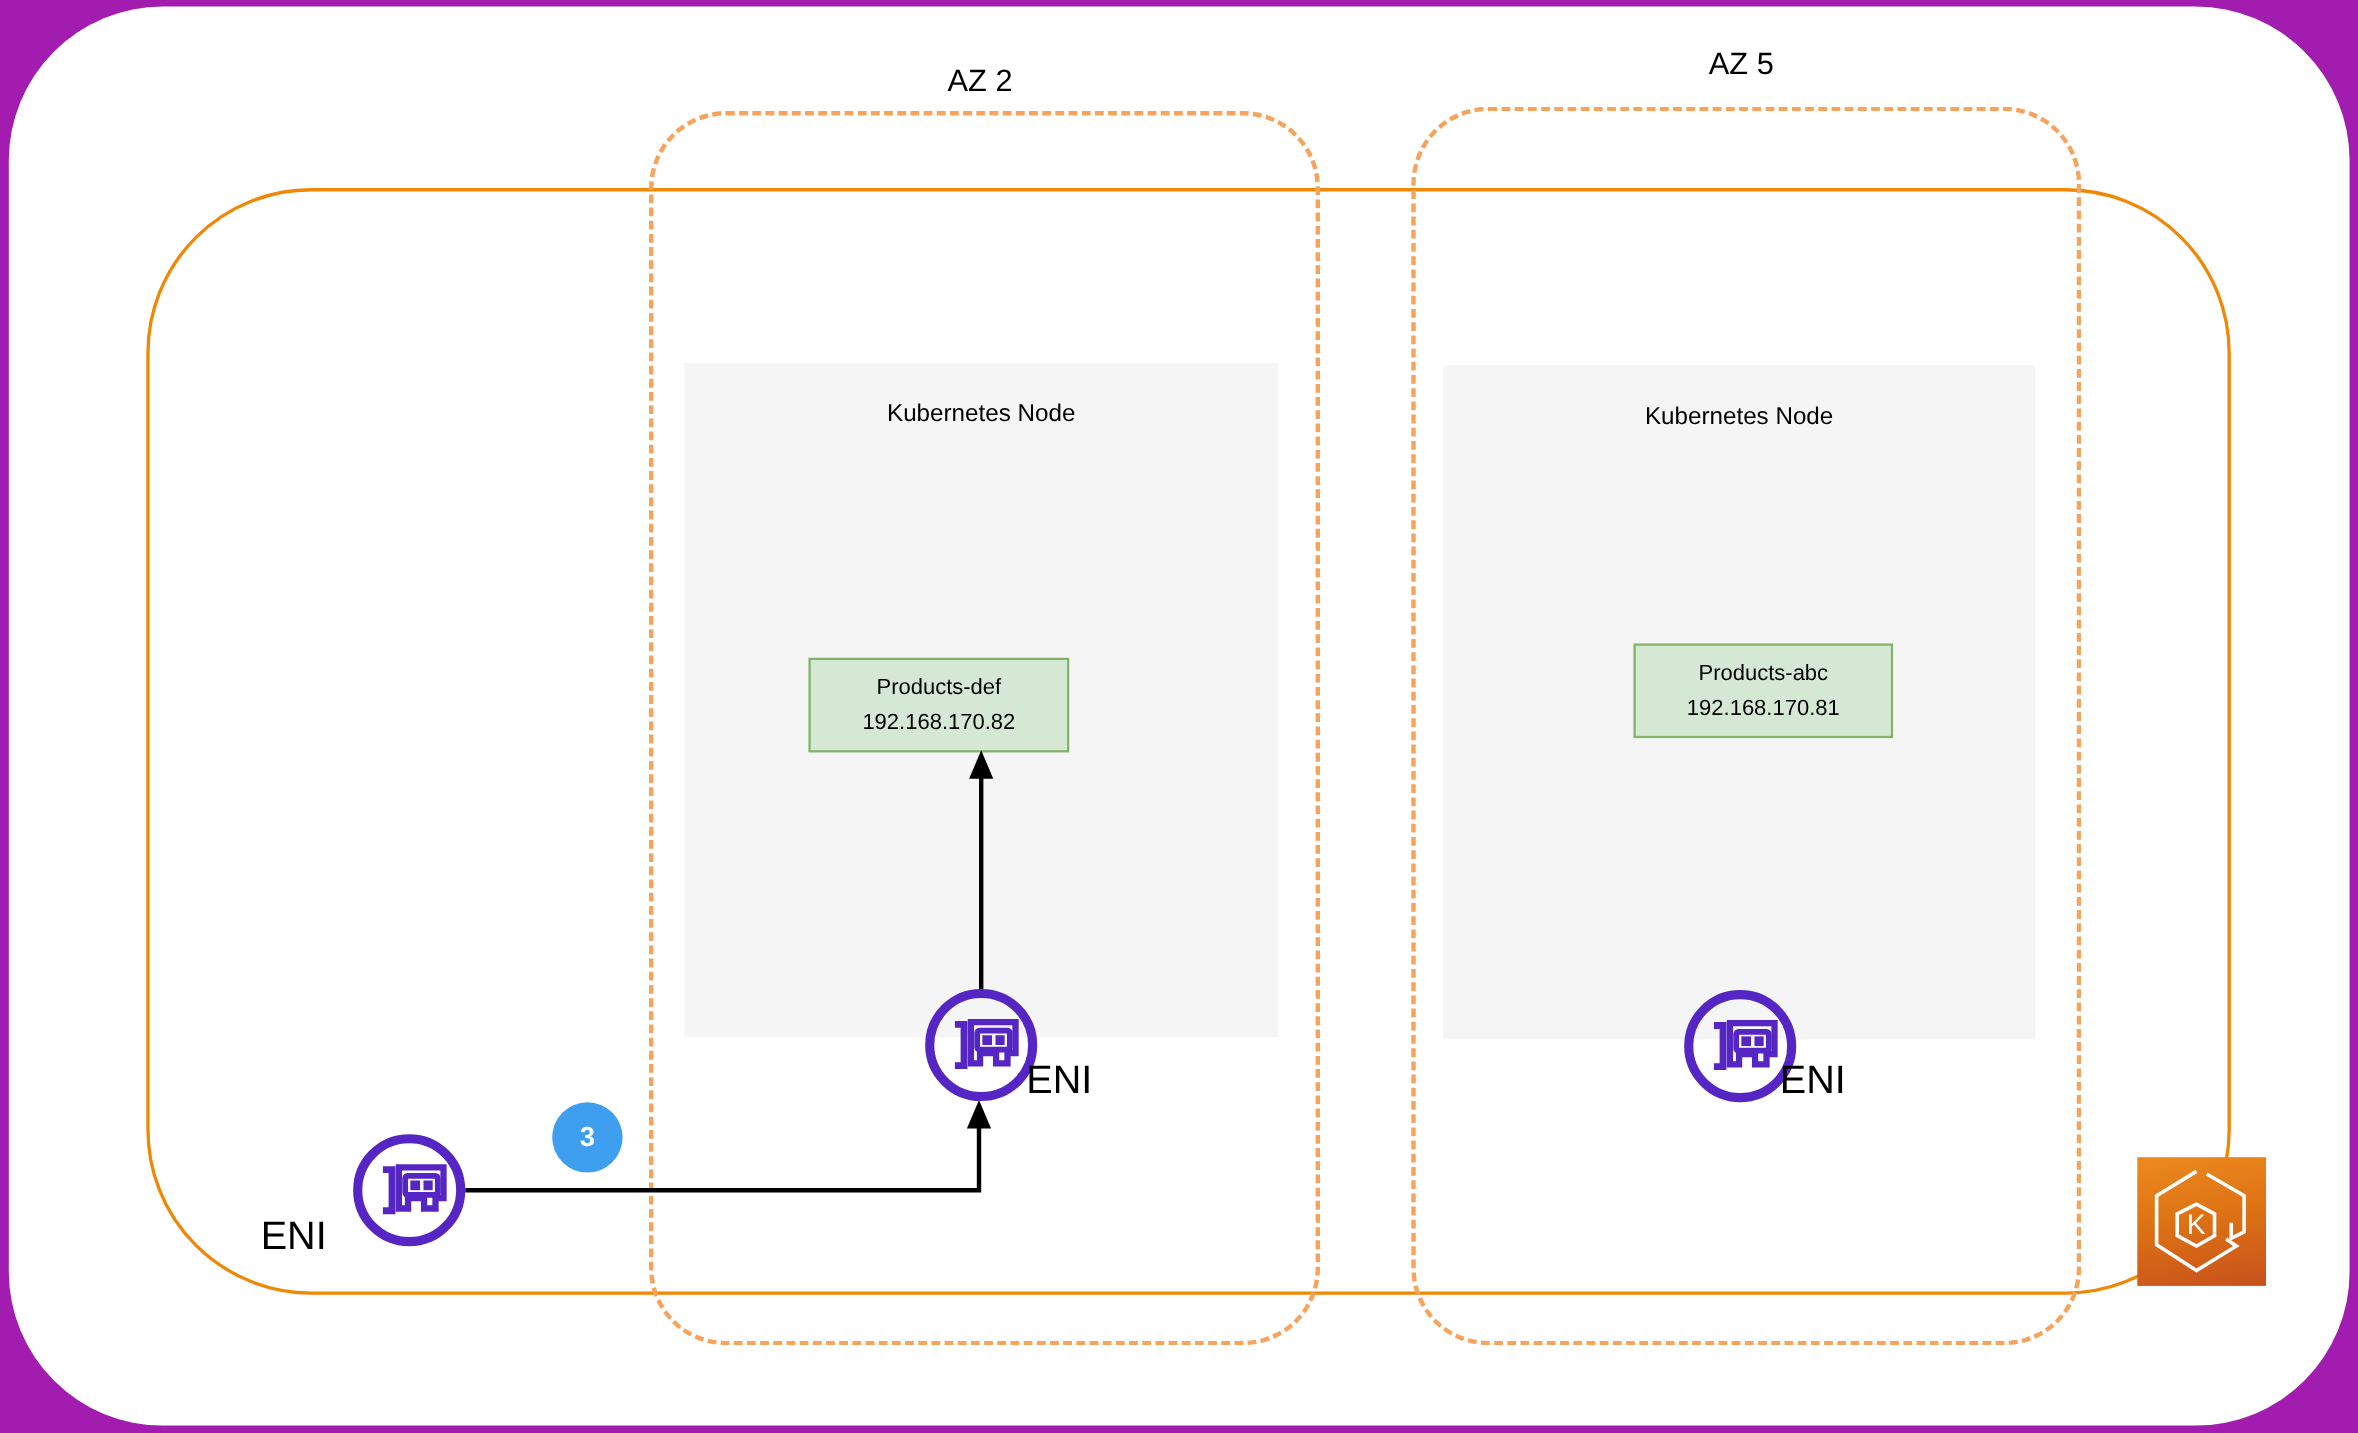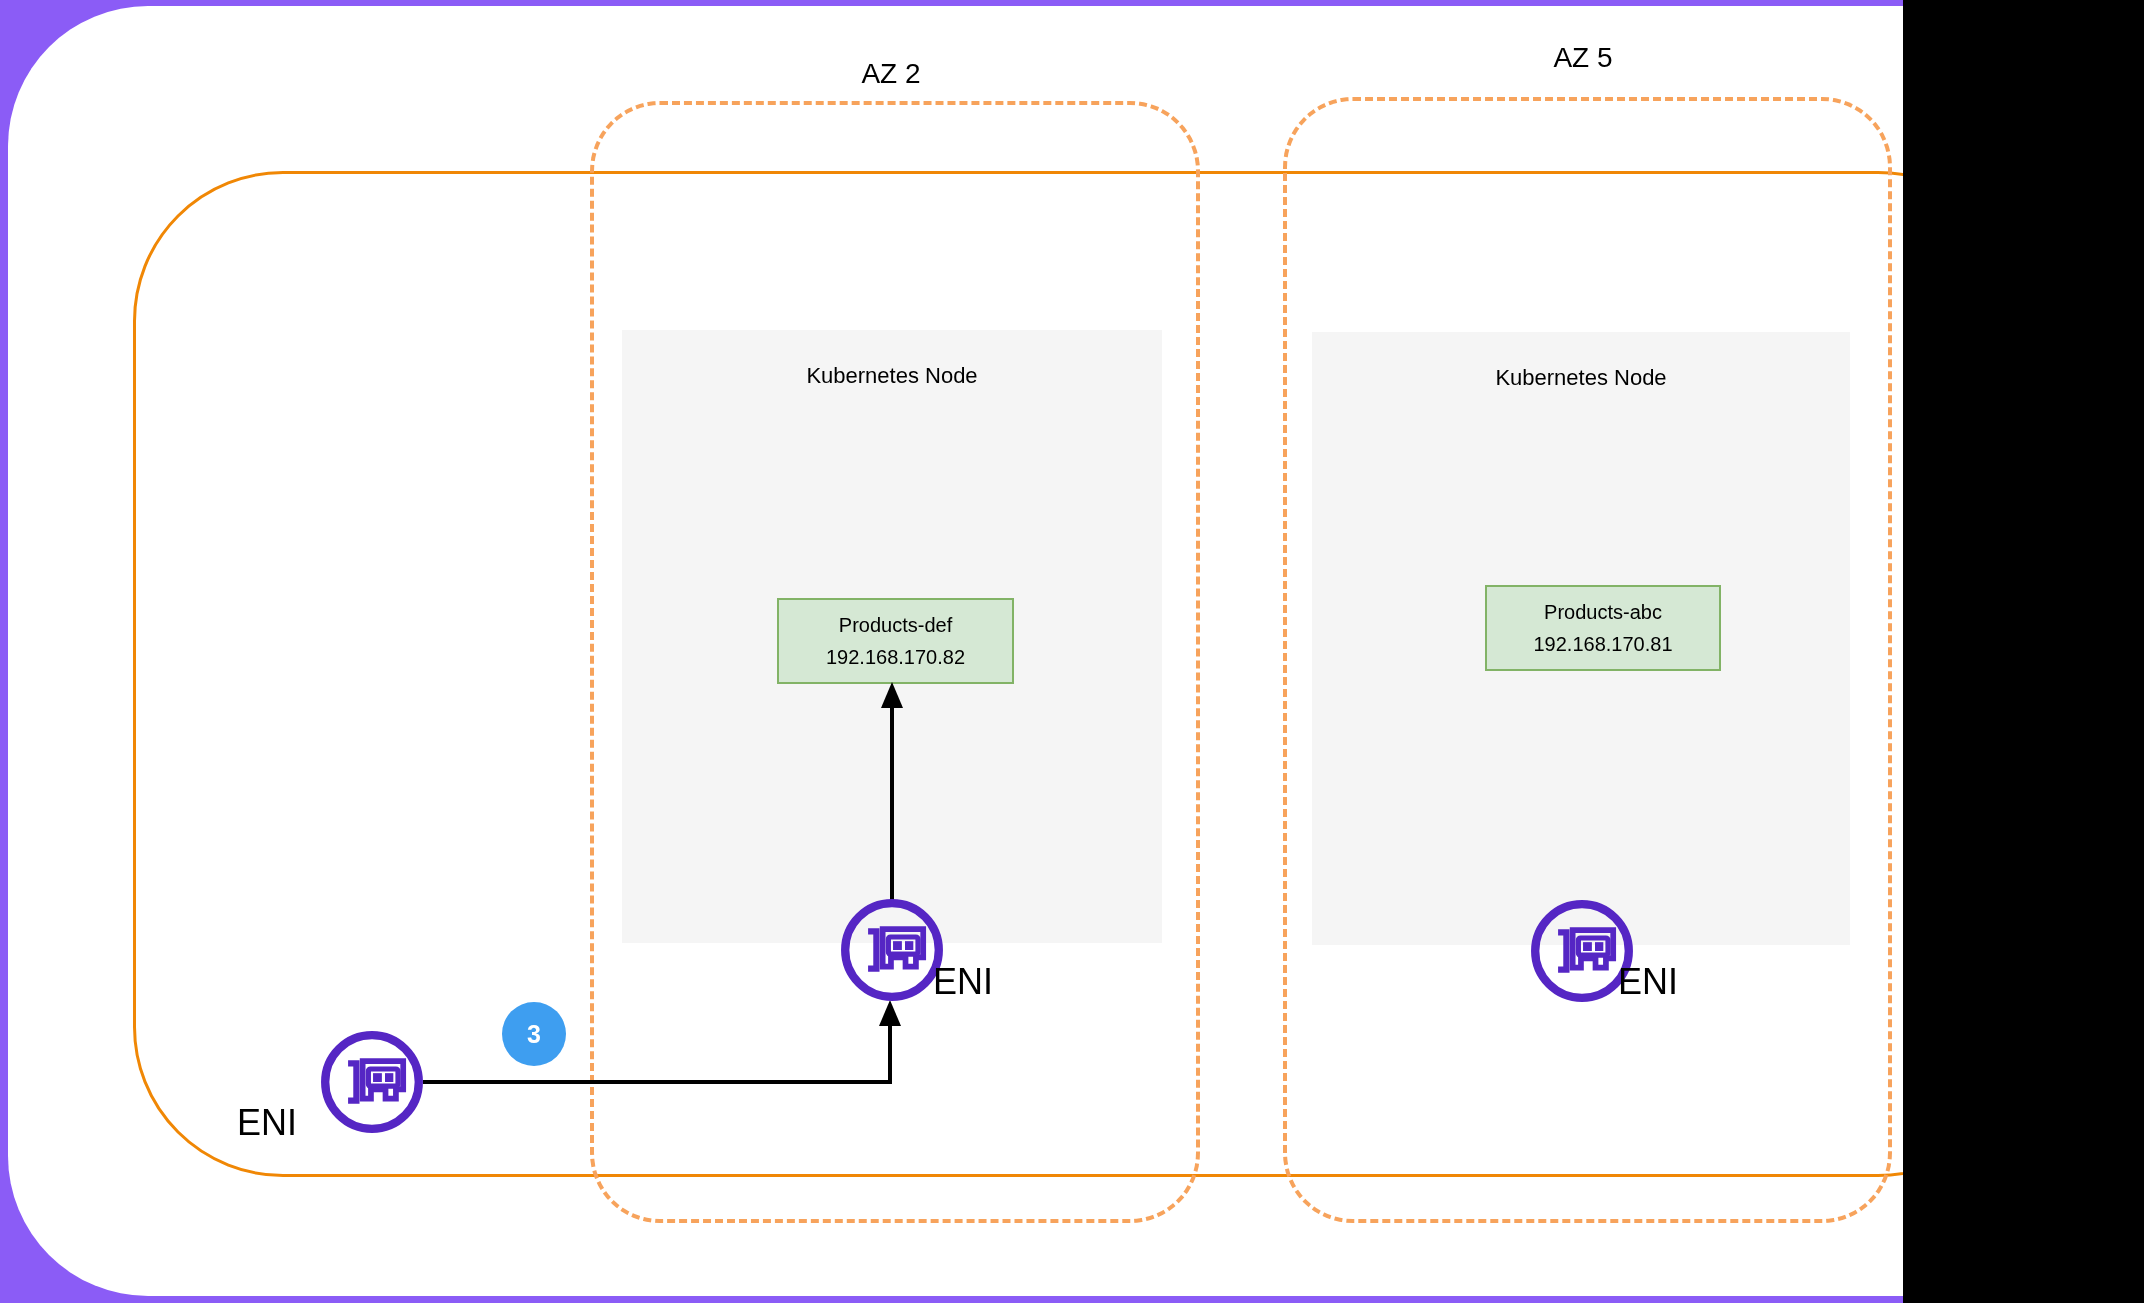--- a/index.html
+++ b/index.html
@@ -1,31 +1,31 @@
 <!DOCTYPE html>
 <html><head>
 <meta charset="utf-8">
 <style>
   html,body{margin:0;padding:0;background:#000;}
   body{font-family:"Liberation Sans", sans-serif; color:#000;}
-  .canvas{position:relative;width:1903px;height:1303px;background:#8b5cf6;overflow:hidden;}
+  .canvas{position:relative;width:2144px;height:1303px;background:#a21caf;overflow:hidden;}
   .page{position:absolute;left:8px;top:6px;width:2128px;height:1290px;background:#ffffff;border-radius:140px;}
   .vpc{position:absolute;left:133px;top:171px;width:1889px;height:1000px;border:3px solid #F08705;border-radius:150px;}
   .az{position:absolute;border:4px dashed #F7A35C;border-radius:70px;}
   .az2{left:590px;top:101px;width:602px;height:1114px;}
   .az3{left:1283px;top:97px;width:601px;height:1118px;}
   .az-label{position:absolute;width:220px;text-align:center;font-size:28px;}
   .az2-label{left:781px;top:58px;}
   .az3-label{left:1473px;top:42px;}
   .node{position:absolute;background:#F5F5F5;}
   .node-left{left:622px;top:330px;width:540px;height:613px;}
   .node-right{left:1312px;top:332px;width:538px;height:613px;}
   .node-title{padding-top:33px;text-align:center;font-size:22px;}
   .pod{position:absolute;background:#D5E8D4;border:2px solid #82B366;display:flex;flex-direction:column;align-items:center;justify-content:center;gap:9px;font-size:20px;}
-  .pod-left{left:777px;top:598px;width:233px;height:82px;align-items:center;}
+  .pod-left{left:735px;top:598px;width:233px;height:82px;align-items:center;}
   .pod-right{left:1465px;top:585px;width:232px;height:82px;margin-left:20px;}
   .arrows{position:absolute;left:0;top:0;pointer-events:none;}
   .eni{position:absolute;width:104px;height:104px;}
   .eni-left{left:320px;top:1030px;}
   .eni-mid{left:840px;top:898px;}
   .eni-right{left:1530px;top:899px;}
   .eni-label{position:absolute;width:110px;text-align:left;font-size:36px;}
   .eni-label-left{left:237px;top:1102px;}
   .eni-label-mid{left:933px;top:961px;}
   .eni-label-right{left:1618px;top:961px;}

